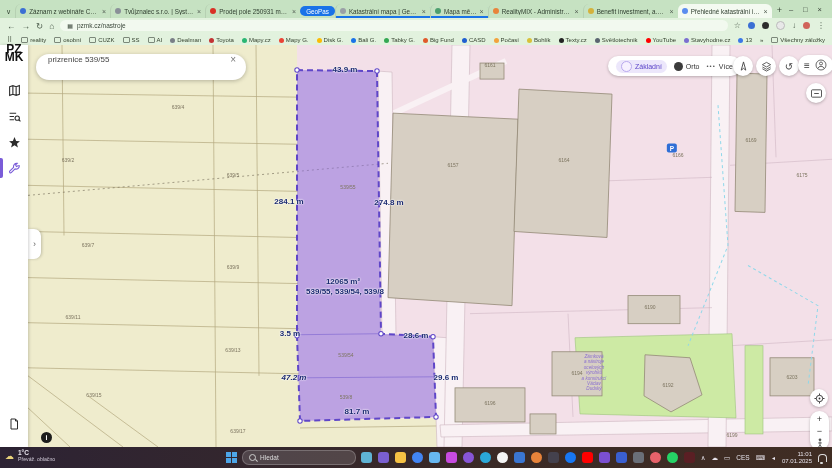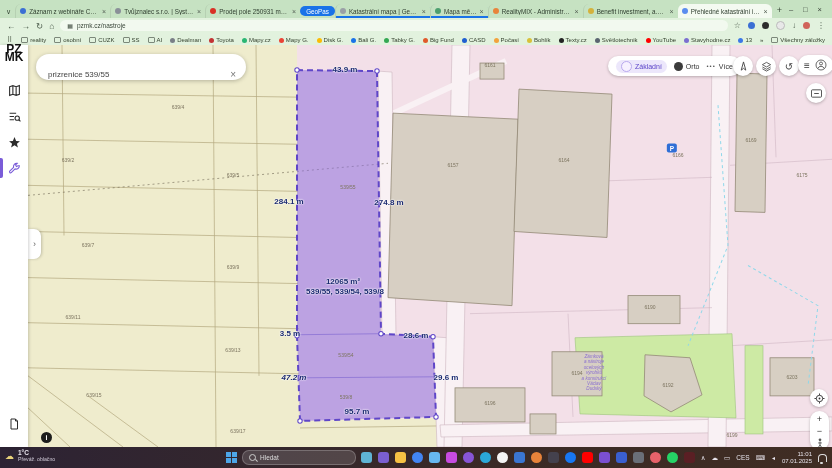--- a/index.html
+++ b/index.html
@@ -46,21 +46,21 @@
   .s-ic.active::before{content:"";position:absolute;left:0;top:3px;bottom:3px;width:3px;background:#7a5cd8;border-radius:0 2px 2px 0;}
   .s-doc{margin-top:auto;margin-bottom:10px;}
   .mapwrap{position:absolute;left:28px;top:0;right:0;bottom:0;overflow:hidden;background:#f3e0e8;}
   .mapwrap svg.base{position:absolute;inset:0;}
   .lbl{position:absolute;transform:translate(-50%,-50%);text-align:center;pointer-events:none;white-space:pre-line;}
   .lbl.m{color:#1b2a70;font-weight:bold;font-size:8px;text-shadow:0 0 2px #fff,0 0 2px #fff;}
   .lbl.p{color:#7d7560;font-size:5px;}
   .lbl.b{color:#8a6fd0;font-size:4.6px;font-style:italic;line-height:5.4px;}
   .lbl.pmark{background:#2f6fd6;color:#fff;font-size:6.5px;font-weight:bold;padding:1px 3px;border-radius:2px;}
   .searchbox{position:absolute;left:8px;top:9px;width:190px;height:26px;background:#fff;border-radius:14px;
-             box-shadow:0 1px 4px rgba(0,0,0,.25);display:flex;align-items:flex-end;padding:0 10px;z-index:4;}
+             box-shadow:0 1px 4px rgba(0,0,0,.25);display:flex;align-items:flex-start;padding:0 10px;z-index:4;}
   .searchbox input{border:none;outline:none;flex:1;font-size:8px;color:#444;background:transparent;font-family:"Liberation Sans",sans-serif;}
   .sb-clear{color:#777;font-size:10px;}
   .ctl{position:absolute;z-index:4;background:#fff;box-shadow:0 1px 3px rgba(0,0,0,.25);display:flex;align-items:center;}
   .basepill{left:580px;top:11px;height:20px;border-radius:11px;padding:0 8px;gap:7px;font-size:7px;color:#333;}
   .base-opt{display:flex;align-items:center;gap:3px;}
   .base-opt.sel{background:#ece7fb;color:#5a43c8;border-radius:9px;padding:1px 5px;}
   .ring{width:9px;height:9px;border-radius:50%;border:1.5px solid #b9a9ee;background:#f6f1ff;}
   .fullc{width:9px;height:9px;border-radius:50%;background:#3c3c3c;}
   .dots3{letter-spacing:1px;font-size:6px;color:#555;}
   .rbtn{border-radius:50%;width:20px;height:20px;justify-content:center;color:#444;font-size:10px;}
@@ -435,21 +435,21 @@
         <div class="lbl m" style="left: 315px; top: 236px;">12065 m²</div>
 
         <div class="lbl m" style="left: 262px; top: 288px;">3.5 m</div>
 
         <div class="lbl m" style="left: 388px; top: 290px;">28.6 m</div>
 
         <div class="lbl m" style="left: 266px; top: 332px; font-style: italic;">47.2 m</div>
 
         <div class="lbl m" style="left: 418px; top: 332px;">29.6 m</div>
 
-        <div class="lbl m" style="left: 329px; top: 366px;">95.7 m</div>
+        <div class="lbl m" style="left: 329px; top: 366px;">81.7 m</div>
 
         <div class="lbl p" style="left: 320px; top: 142px;">539/55</div>
 
         <div class="lbl p" style="left: 318px; top: 310px;">539/54</div>
 
         <div class="lbl p" style="left: 318px; top: 352px;">539/8</div>
 
         <div class="lbl p" style="left: 120px; top: 30px;">639/1</div>
 
         <div class="lbl p" style="left: 40px; top: 115px;">639/2</div>

